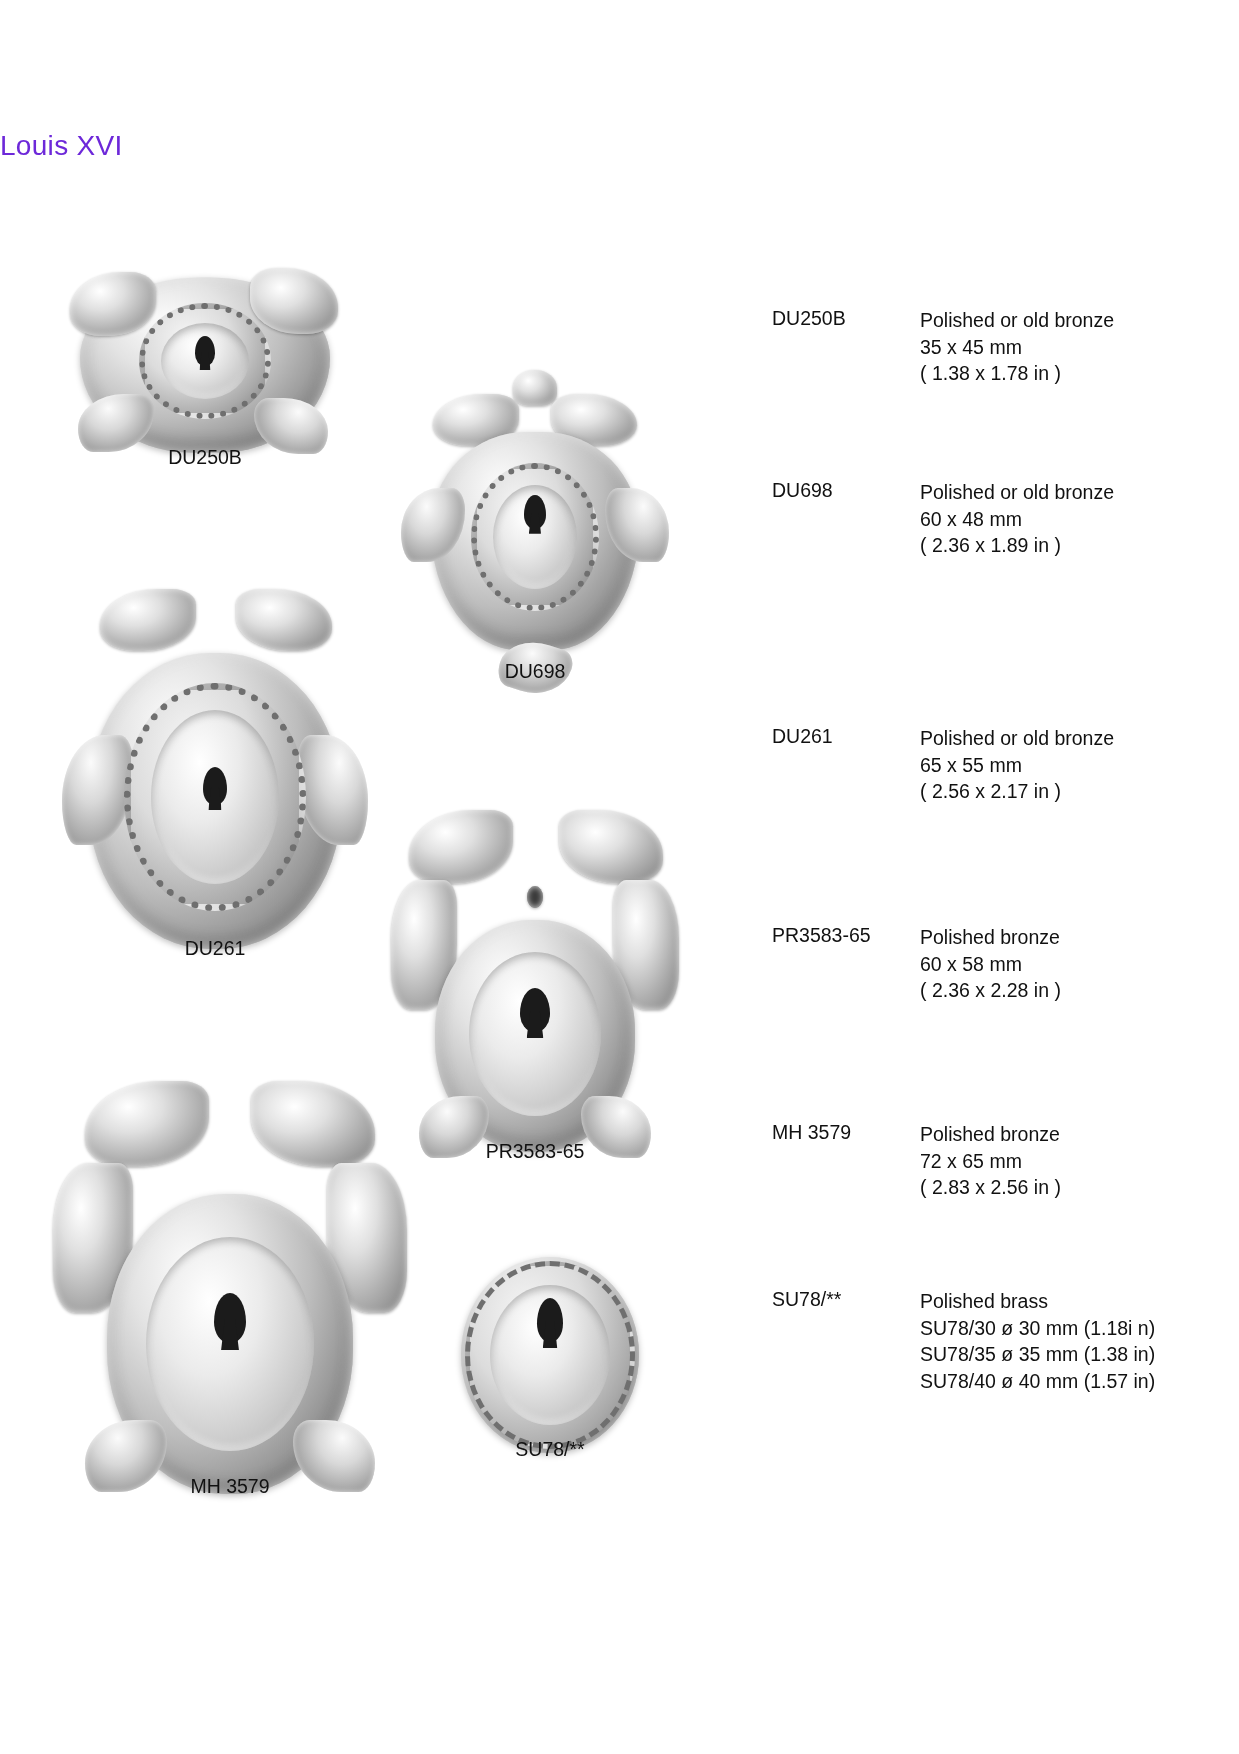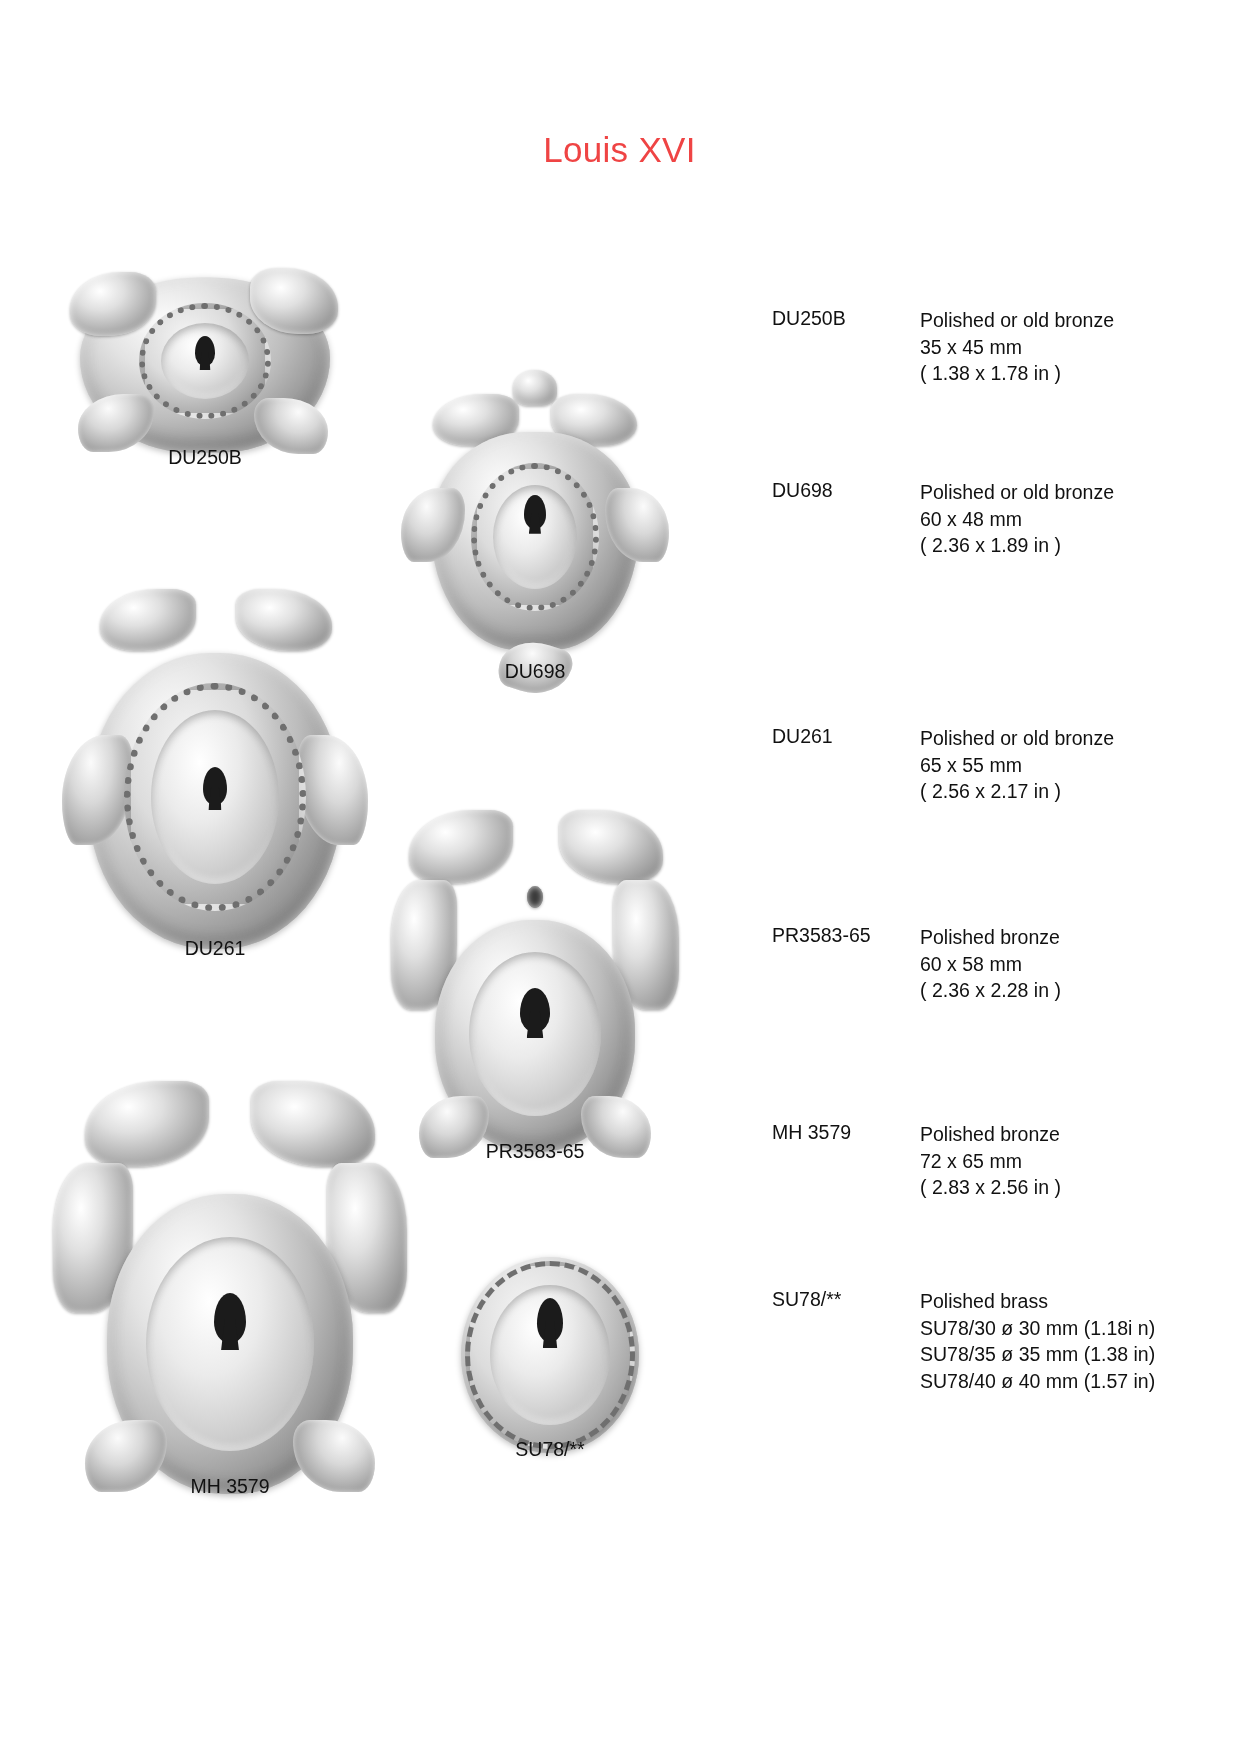--- a/index.html
+++ b/index.html
@@ -17,24 +17,23 @@
   }
   .page {
     position: absolute;
     inset: 0;
   }
   .page-title {
     position: absolute;
     top: 130px;
     left: 0;
     width: 1239px;
-    text-align: center;
-    font-size: 35px;
+    font-size: 28px;
     letter-spacing: 0.3px;
-    color: #ef4444;
+    color: #6d28d9;
   }
 
   
   .figure {
     position: absolute;
   }
   .figure .caption {
     position: absolute;
     left: 0;
     width: 100%;

